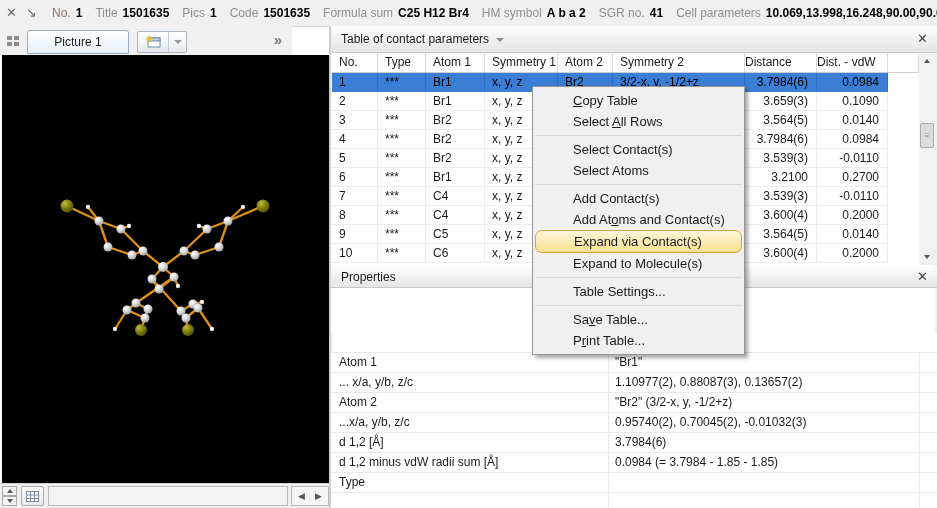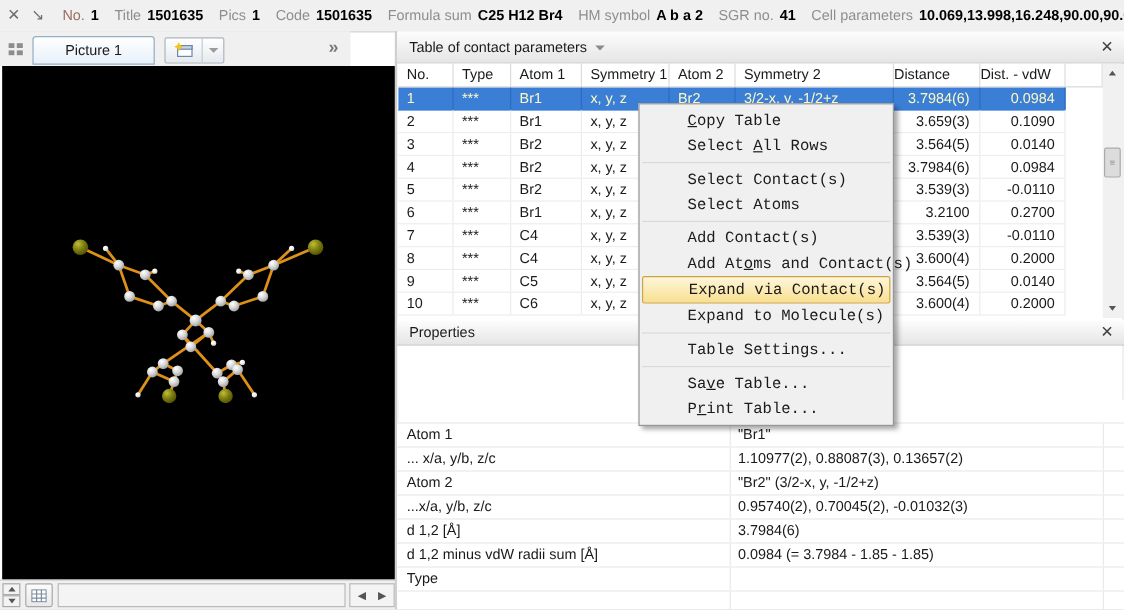--- a/index.html
+++ b/index.html
@@ -60,21 +60,21 @@
   .thead{position:absolute;left:332px;top:53px;width:587px;height:20px;background:#fff;
          border-bottom:1px solid #cfcfcf;box-sizing:border-box;white-space:nowrap;}
   .thead .hcell{display:inline-block;box-sizing:border-box;height:19px;line-height:19px;
                 padding-left:7px;border-right:1px solid #dcdcdc;overflow:hidden;vertical-align:top;}
   .thead .hcell.num{text-align:left;padding-right:0;padding-left:0;}
   .tbody{position:absolute;left:332px;top:73px;width:587px;height:192px;background:#fff;}
   .trow{height:19px;width:556px;border-bottom:1px solid #ededed;box-sizing:border-box;white-space:nowrap;}
   .tcell{display:inline-block;box-sizing:border-box;height:18px;line-height:18px;padding-left:7px;
          border-right:1px solid #ececec;overflow:hidden;vertical-align:top;}
   .tcell.num{text-align:right;padding-right:8px;padding-left:0;}
-  .trow.sel{background:#3a7ed6;color:#fef9c3;border-bottom-color:#3a7ed6;}
+  .trow.sel{background:#3a7ed6;color:#000000;border-bottom-color:#3a7ed6;}
   .trow.sel .tcell{border-right-color:#2e6cc0;}
 
   
   .vsb{position:absolute;left:919px;top:53px;width:16px;height:212px;background:#f1f1f1;}
   .vsb .btn{position:absolute;left:0;width:16px;height:16px;display:flex;align-items:center;justify-content:center;}
   .vsb .thumb{position:absolute;left:1px;top:70px;width:14px;height:25px;background:#dcdcdc;
               border:1px solid #ababab;border-radius:2px;box-sizing:border-box;
               display:flex;align-items:center;justify-content:center;color:#909090;font-size:8px;line-height:1;}
 
   
@@ -85,22 +85,22 @@
                  border-left:4px solid transparent;border-right:4px solid transparent;border-top:5px solid #333;}
   .propgrid{position:absolute;left:331px;top:333px;width:606px;height:175px;background:#fff;overflow:hidden;}
   .prow{height:20px;border-bottom:1px solid #e9e9e9;box-sizing:border-box;display:flex;}
   .plabel{width:277px;box-sizing:border-box;padding-left:8px;line-height:19px;overflow:hidden;white-space:nowrap;}
   .pvalue{width:312px;box-sizing:border-box;padding-left:6px;line-height:19px;border-left:1px solid #e9e9e9;
           border-right:1px solid #e9e9e9;overflow:hidden;white-space:nowrap;}
 
   
   .menu{position:absolute;left:532px;top:86px;width:213px;box-sizing:border-box;background:#f0f0f0;
         border:1px solid #979797;box-shadow:3px 3px 4px rgba(0,0,0,.35);padding:3px 0;font-size:13px;z-index:50;}
-  .mitem{height:21px;line-height:21px;padding-left:40px;padding-right:12px;white-space:nowrap;font-family:Liberation Mono, monospace;}
-  .mitem.hot{margin:0 2px;padding-left:38px;border:1px solid #d1a33c;border-radius:2px;
+  .mitem{height:21px;line-height:21px;padding-left:40px;padding-right:12px;white-space:nowrap;}
+  .mitem.hot{margin:0 2px;padding-left:38px;border:1px solid #d1a33c;border-radius:7px;
              background:linear-gradient(#fdf6da,#f8df90);}
   .msep{height:1px;background:#dadada;margin:3px 2px;}
 </style>
 </head>
 <body>
 
 <div id="app">
 
   <div class="topbar">
     <span class="winicon" style="left:6px;">✕</span>

